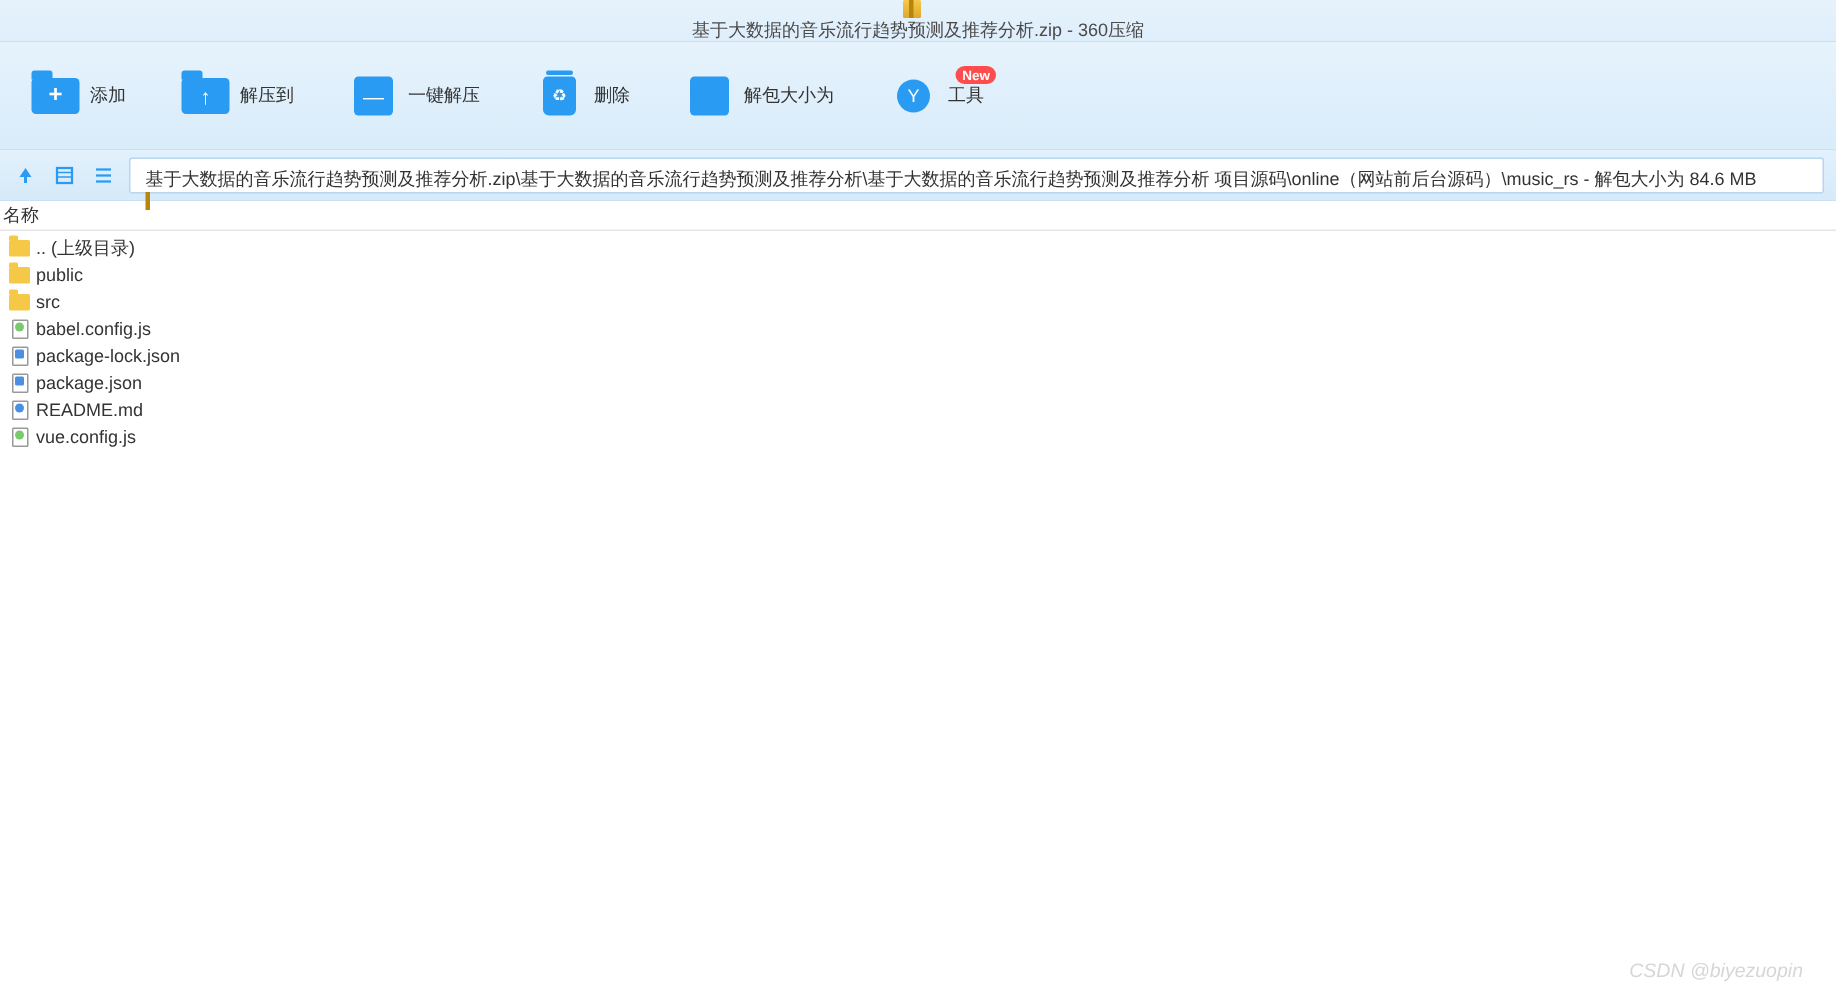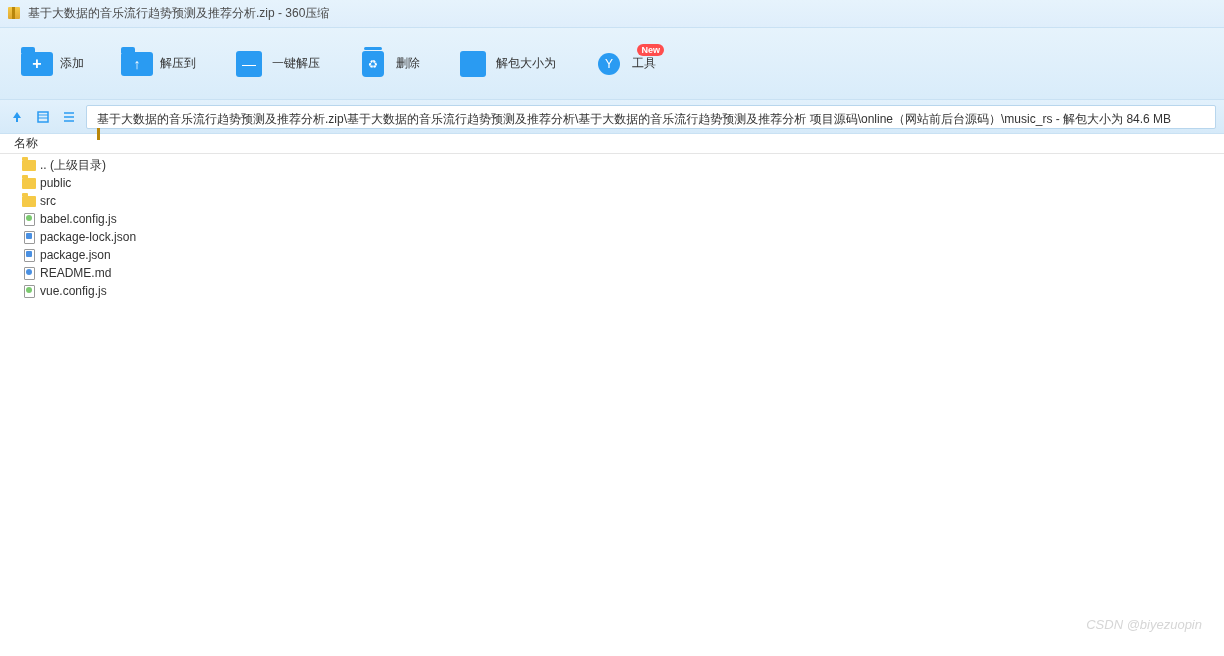--- a/index.html
+++ b/index.html
@@ -1,41 +1,41 @@
 <!DOCTYPE html>
 <html><head>
 <meta charset="utf-8">
 <style>
 * { margin: 0; padding: 0; box-sizing: border-box; font-family: "Microsoft YaHei", sans-serif; }
 body { width: 1224px; height: 656px; background: #fff; font-size: 12px; color: #333; overflow: hidden; position: relative; }
 
-.titlebar { height: 28px; background: linear-gradient(#e6f3fc, #dfeefb); display: flex; align-items: center; padding: 0 8px; border-bottom: 1px solid #c9e1f3; }
+.titlebar { height: 28px; background: linear-gradient(#e6f3fc, #dfeefb); display: flex; align-items: center; padding: 0 8px; border-bottom: 1px solid #c9e1f3; flex-direction: column; }
 .titlebar-icon { width: 14px; height: 14px; margin-right: 6px; display: flex; }
 .titlebar-text { color: #4a4a4a; font-size: 12px; }
 
 .toolbar { height: 72px; background: linear-gradient(#e6f3fc, #d9ecfa); display: flex; align-items: center; padding: 0 20px; gap: 36px; border-bottom: 1px solid #c9e1f3; }
 .tool-btn { display: flex; flex-direction: row; align-items: center; gap: 6px; cursor: pointer; position: relative; }
 .tool-icon { width: 34px; height: 28px; display: flex; align-items: center; justify-content: center; }
 .tool-label { font-size: 12px; color: #333; }
 .badge-new { position: absolute; top: -6px; right: -8px; background: #ff4d4d; color: #fff; font-size: 9px; padding: 1px 4px; border-radius: 6px; font-weight: bold; }
 
 .pathbar { height: 34px; background: linear-gradient(#e2f1fc, #d6eaf9); display: flex; align-items: center; padding: 0 8px; gap: 8px; border-bottom: 1px solid #c9e1f3; }
 .nav-btn { width: 18px; height: 18px; display: flex; align-items: center; justify-content: center; cursor: pointer; }
 .path-input { flex: 1; height: 24px; background: #fff; border: 1px solid #b8d6ed; border-radius: 2px; display: flex; align-items: flex-end; padding: 0 6px; gap: 4px; }
 .path-text { font-size: 12px; color: #333; white-space: nowrap; overflow: hidden; }
 
-.header-row { height: 20px; background: #fff; border-bottom: 1px solid #e5e5e5; display: flex; align-items: center; padding: 0 14px; }
+.header-row { height: 20px; background: #fff; border-bottom: 1px solid #e5e5e5; display: flex; align-items: center; padding: 0 2px; }
 .header-col { font-size: 12px; color: #333; }
 
 .file-list { padding: 2px 0; }
-.file-row { height: 18px; display: flex; align-items: center; padding: 0 6px; gap: 4px; cursor: default; margin-left: 16px; }
+.file-row { height: 18px; display: flex; align-items: center; padding: 0 6px; gap: 4px; cursor: default; }
 .file-icon { width: 14px; height: 14px; display: flex; align-items: center; justify-content: center; }
 .file-name { font-size: 12px; color: #333; }
 
-.watermark { position: absolute; bottom: 24px; right: 22px; color: #d6d6d6; font-size: 13px; font-style: italic; }
+.watermark { position: absolute; bottom: 2px; right: 22px; color: #d6d6d6; font-size: 13px; font-style: italic; }
 
 
 .ic-folder { width: 32px; height: 24px; background: #2a9bf2; border-radius: 3px; position: relative; }
 .ic-folder::before { content: ""; position: absolute; top: -5px; left: 0; width: 14px; height: 6px; background: #2a9bf2; border-radius: 2px 2px 0 0; }
 .ic-plus { position: absolute; top: 50%; left: 50%; transform: translate(-50%,-50%); color: #fff; font-size: 16px; font-weight: bold; }
 .ic-arrow { position: absolute; top: 50%; left: 50%; transform: translate(-50%,-50%); color: #fff; font-size: 14px; }
 .ic-doc { width: 26px; height: 26px; background: #2a9bf2; border-radius: 3px; position: relative; }
 .ic-trash { width: 22px; height: 26px; background: #2a9bf2; border-radius: 3px 3px 4px 4px; position: relative; }
 .ic-trash::before { content:""; position: absolute; top: -4px; left: 2px; width: 18px; height: 3px; background: #2a9bf2; border-radius: 2px; }
 .ic-img { width: 26px; height: 26px; background: #2a9bf2; border-radius: 3px; position: relative; }

